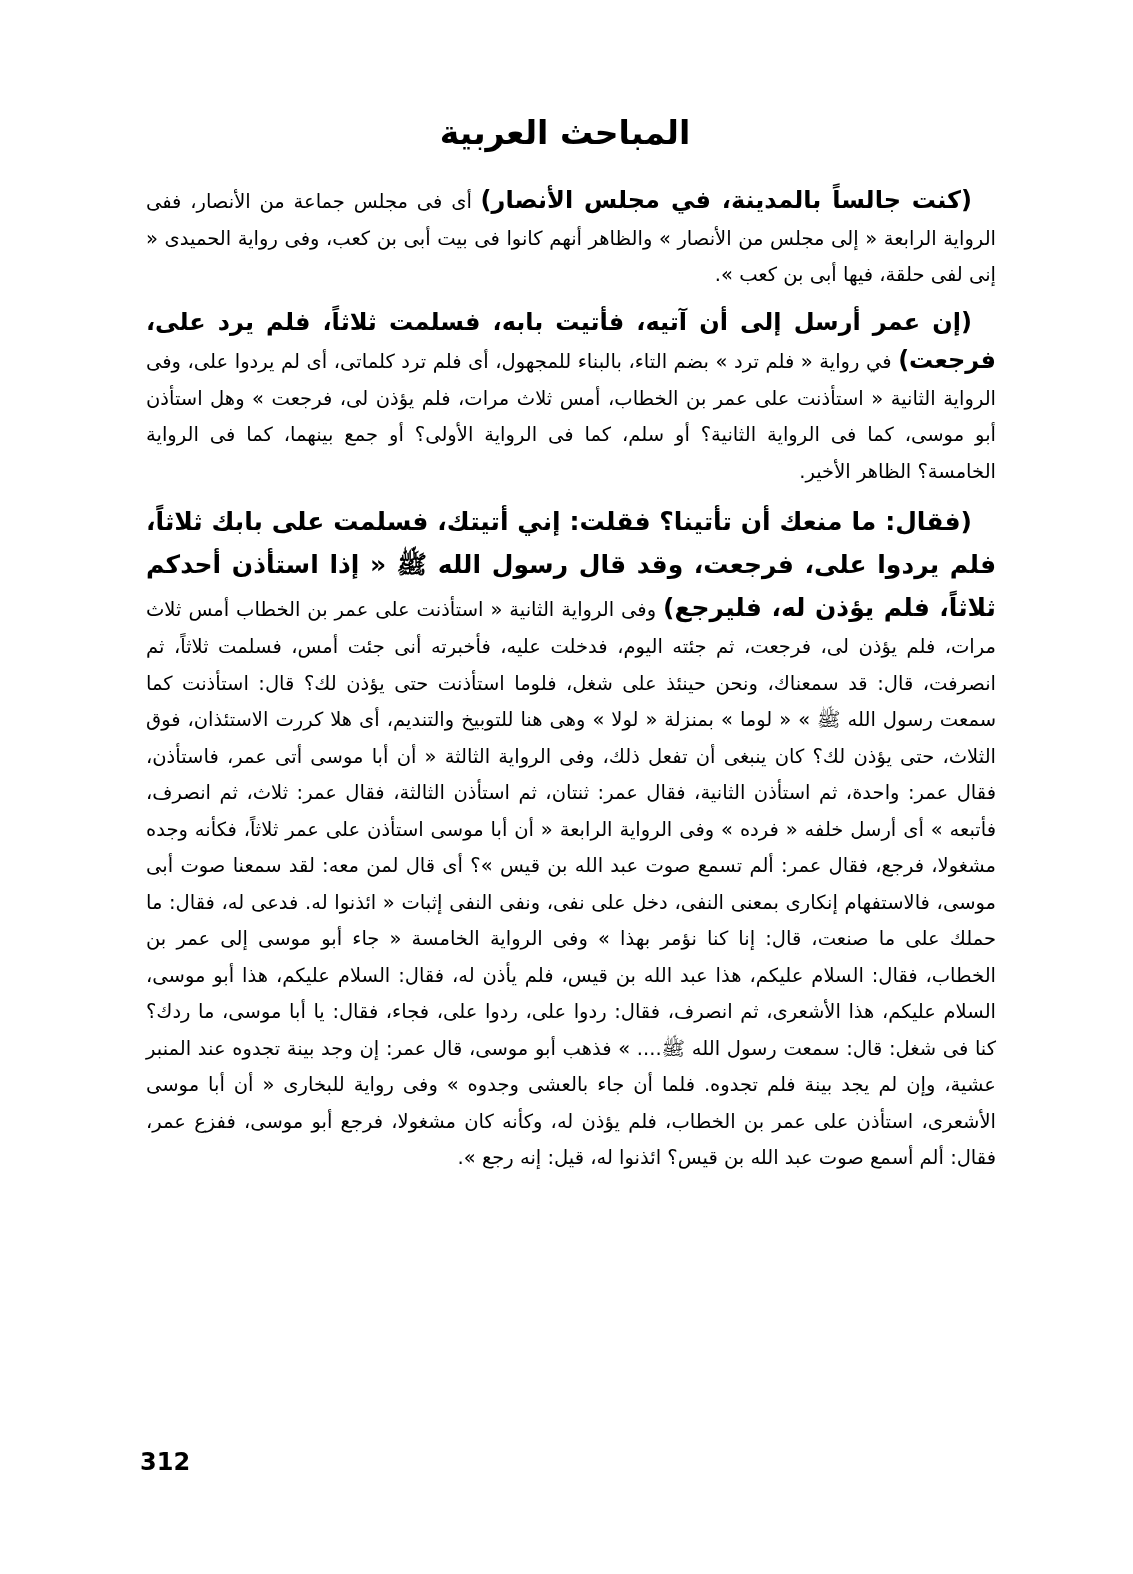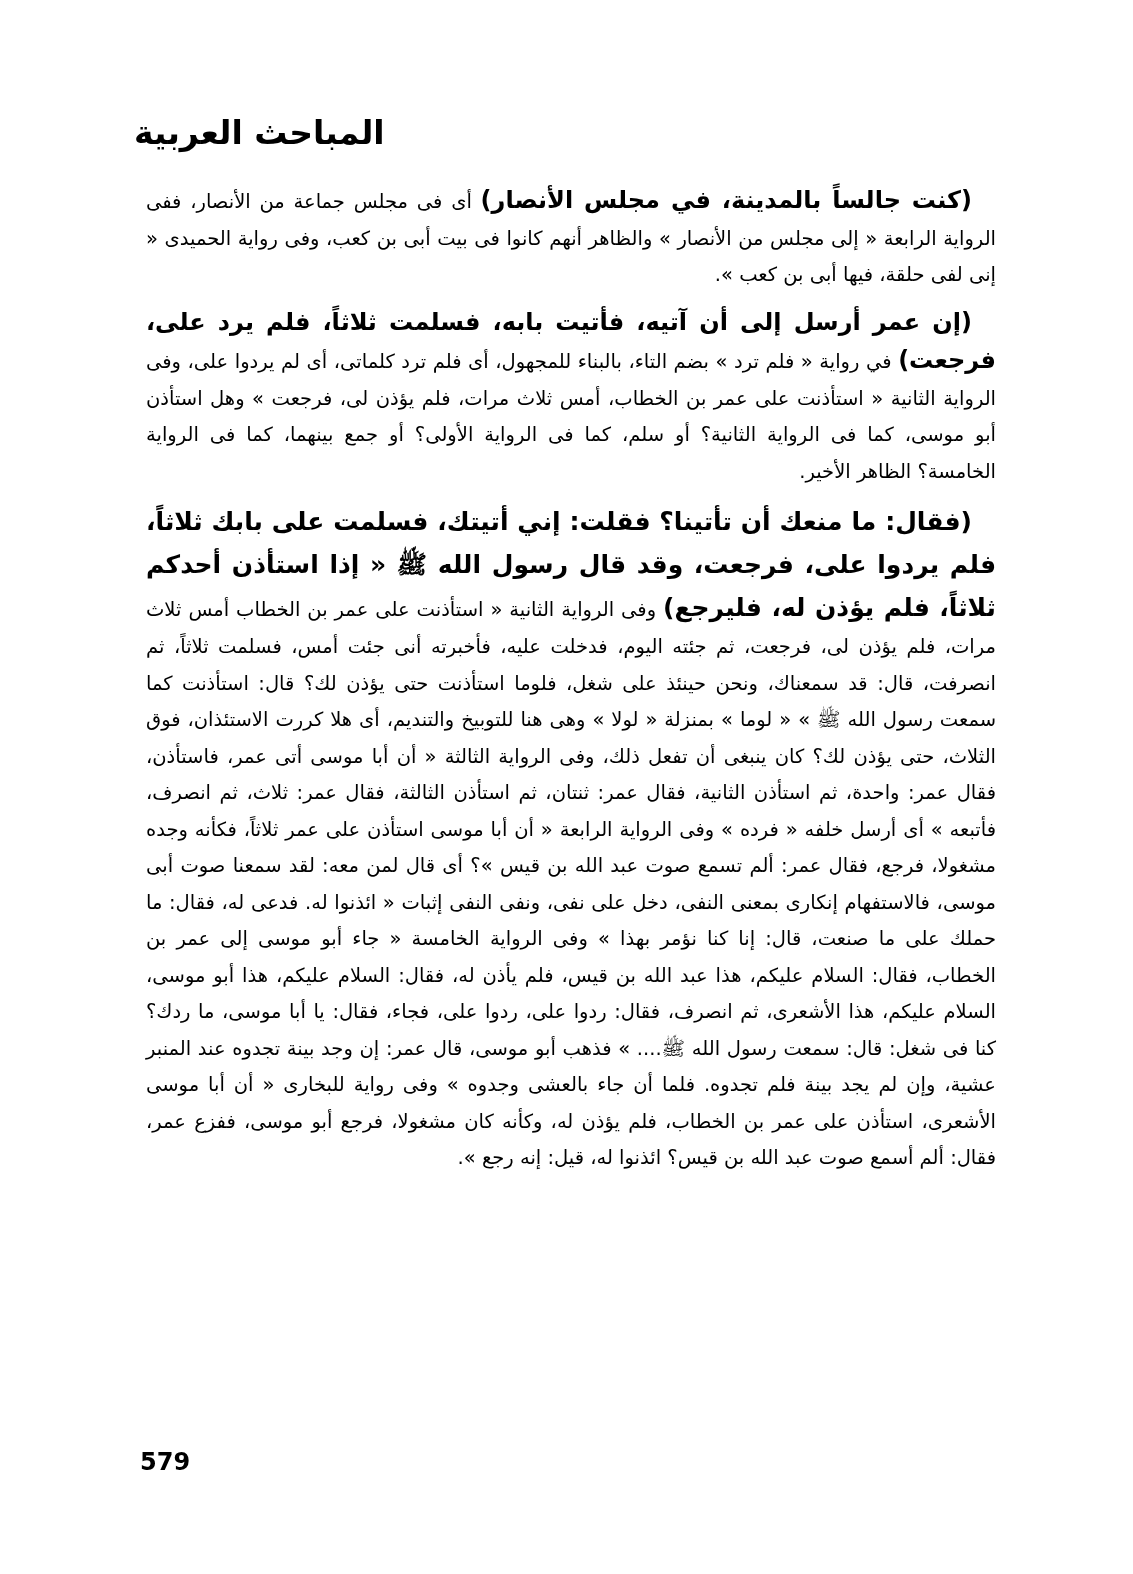--- a/index.html
+++ b/index.html
@@ -16,21 +16,21 @@
       font-family: "DejaVu Sans", "Liberation Sans", sans-serif;
     }
     .page {
       position: absolute;
       left: 134px;
       top: 108px;
       width: 862px;
       direction: rtl;
     }
     .page-title {
-      text-align: left;
+      text-align: center;
       font-weight: bold;
       font-size: 33px;
       line-height: 50px;
       margin: 0 0 24px 0;
       letter-spacing: 0;
     }
     .para {
       font-size: 19.5px;
       line-height: 36.5px;
       text-align: justify;
@@ -66,13 +66,13 @@
   <h1 class="page-title">المباحث العربية</h1>
 
   <p class="para"><span class="indent"></span><span class="lead">(كنت جالساً بالمدينة، في مجلس الأنصار)</span><span> أى فى مجلس جماعة من الأنصار، ففى الرواية الرابعة « إلى مجلس من الأنصار » والظاهر أنهم كانوا فى بيت أبى بن كعب، وفى رواية الحميدى « إنى لفى حلقة، فيها أبى بن كعب ».</span></p>
 
 
   <p class="para"><span class="indent"></span><span class="lead">(إن عمر أرسل إلى أن آتيه، فأتيت بابه، فسلمت ثلاثاً، فلم يرد على، فرجعت)</span><span> في رواية « فلم ترد » بضم التاء، بالبناء للمجهول، أى فلم ترد كلماتى، أى لم يردوا على، وفى الرواية الثانية « استأذنت على عمر بن الخطاب، أمس ثلاث مرات، فلم يؤذن لى، فرجعت » وهل استأذن أبو موسى، كما فى الرواية الثانية؟ أو سلم، كما فى الرواية الأولى؟ أو جمع بينهما، كما فى الرواية الخامسة؟ الظاهر الأخير.</span></p>
 
   <p class="para big"><span class="indent"></span><span class="lead">(فقال: ما منعك أن تأتينا؟ فقلت: إني أتيتك، فسلمت على بابك ثلاثاً، فلم يردوا على، فرجعت، وقد قال رسول الله ﷺ « إذا استأذن أحدكم ثلاثاً، فلم يؤذن له، فليرجع)</span><span> وفى الرواية الثانية « استأذنت على عمر بن الخطاب أمس ثلاث مرات، فلم يؤذن لى، فرجعت، ثم جئته اليوم، فدخلت عليه، فأخبرته أنى جئت أمس، فسلمت ثلاثاً، ثم انصرفت، قال: قد سمعناك، ونحن حينئذ على شغل، فلوما استأذنت حتى يؤذن لك؟ قال: استأذنت كما سمعت رسول الله ﷺ » « لوما » بمنزلة « لولا » وهى هنا للتوبيخ والتنديم، أى هلا كررت الاستئذان، فوق الثلاث، حتى يؤذن لك؟ كان ينبغى أن تفعل ذلك، وفى الرواية الثالثة « أن أبا موسى أتى عمر، فاستأذن، فقال عمر: واحدة، ثم استأذن الثانية، فقال عمر: ثنتان، ثم استأذن الثالثة، فقال عمر: ثلاث، ثم انصرف، فأتبعه » أى أرسل خلفه « فرده » وفى الرواية الرابعة « أن أبا موسى استأذن على عمر ثلاثاً، فكأنه وجده مشغولا، فرجع، فقال عمر: ألم تسمع صوت عبد الله بن قيس »؟ أى قال لمن معه: لقد سمعنا صوت أبى موسى، فالاستفهام إنكارى بمعنى النفى، دخل على نفى، ونفى النفى إثبات « ائذنوا له. فدعى له، فقال: ما حملك على ما صنعت، قال: إنا كنا نؤمر بهذا » وفى الرواية الخامسة « جاء أبو موسى إلى عمر بن الخطاب، فقال: السلام عليكم، هذا عبد الله بن قيس، فلم يأذن له، فقال: السلام عليكم، هذا أبو موسى، السلام عليكم، هذا الأشعرى، ثم انصرف، فقال: ردوا على، ردوا على، فجاء، فقال: يا أبا موسى، ما ردك؟ كنا فى شغل: قال: سمعت رسول الله ﷺ.... » فذهب أبو موسى، قال عمر: إن وجد بينة تجدوه عند المنبر عشية، وإن لم يجد بينة فلم تجدوه. فلما أن جاء بالعشى وجدوه » وفى رواية للبخارى « أن أبا موسى الأشعرى، استأذن على عمر بن الخطاب، فلم يؤذن له، وكأنه كان مشغولا، فرجع أبو موسى، ففزع عمر، فقال: ألم أسمع صوت عبد الله بن قيس؟ ائذنوا له، قيل: إنه رجع ».</span></p>
 </div>
 
-<div class="page-number">579</div>
+<div class="page-number">312</div>
 
 </body></html>

